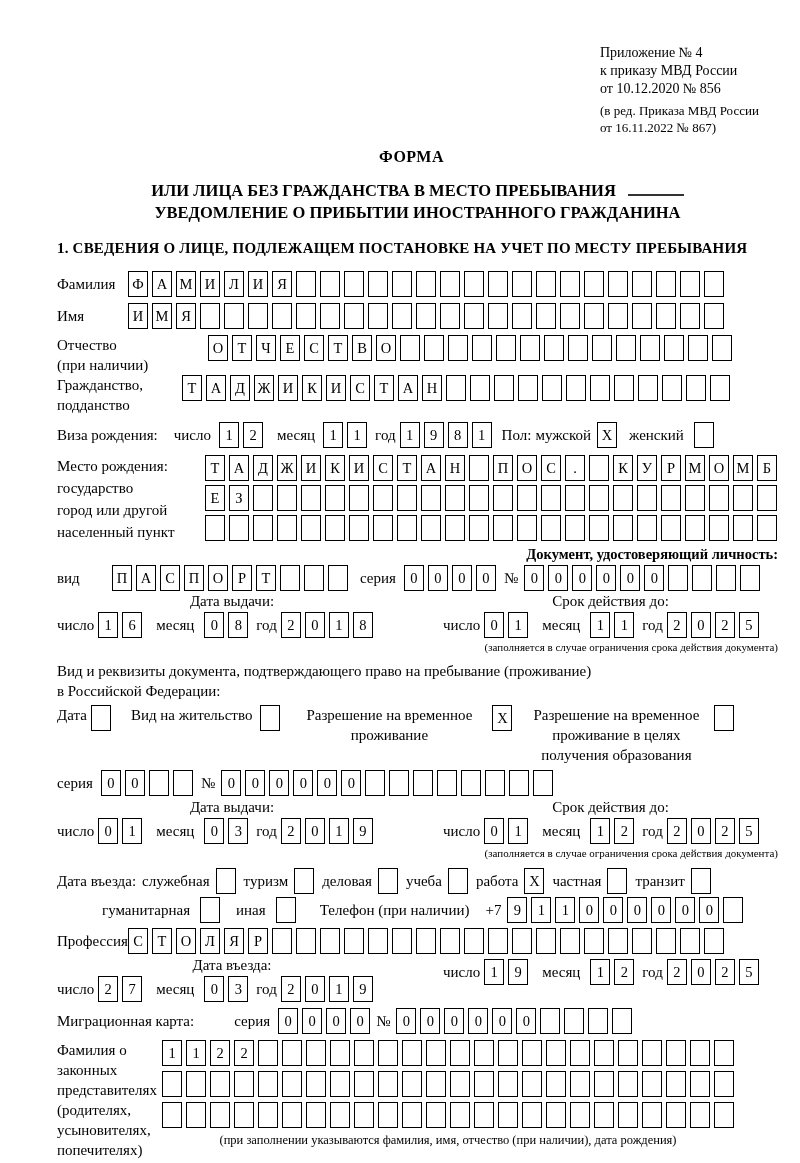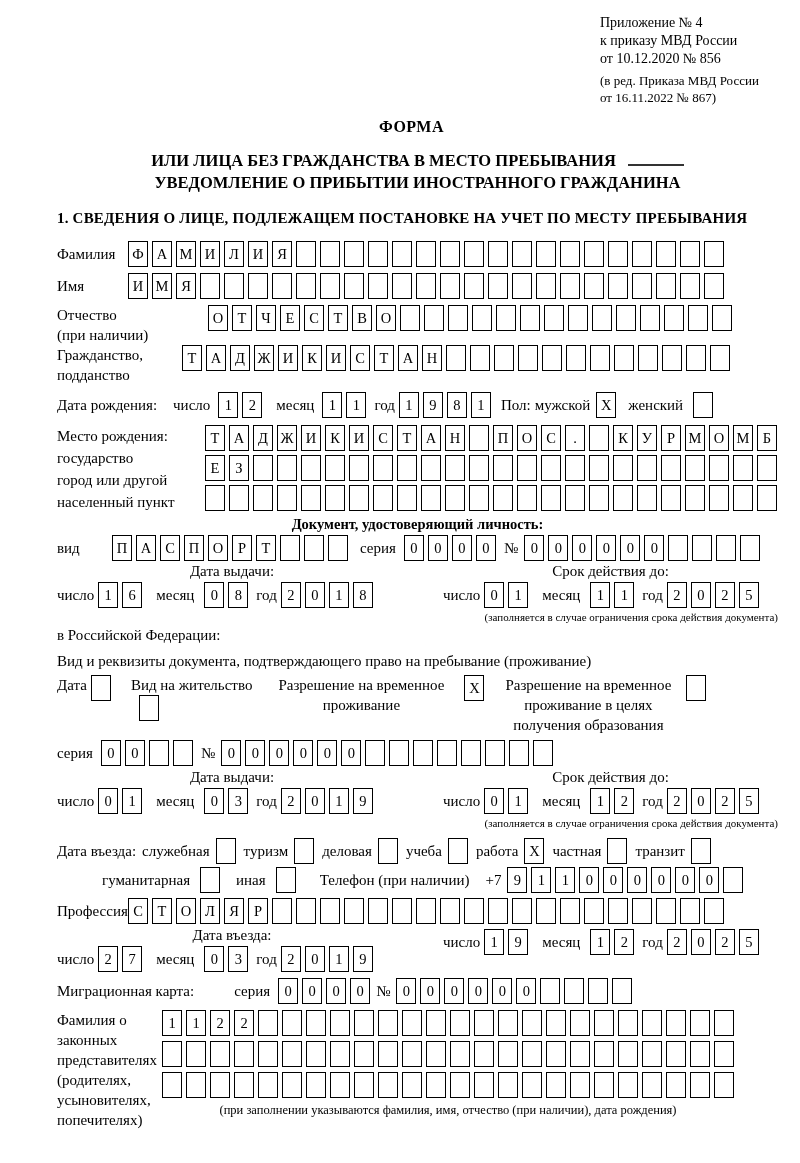--- a/index.html
+++ b/index.html
@@ -2,21 +2,21 @@
 <html lang="ru"><head>
 <meta charset="utf-8">
 <style>
   * { margin:0; padding:0; box-sizing:border-box; }
   html,body { background:#ffffff; }
   body {
     width:800px; height:1163px; overflow:hidden;
     font-family:"Liberation Serif", "DejaVu Serif", serif;
     color:#000;
   }
-  .content { padding:14px 22px 0 57px; }
+  .content { padding:44px 22px 0 57px; }
 
   .appendix { width:178px; margin-left:auto; font-size:14px; line-height:18px; }
   .appendix .small { font-size:13px; line-height:17px; margin-top:4px; }
 
   .forma { text-align:center; font-weight:bold; font-size:16px; margin-top:12px; padding-right:12px; letter-spacing:0.5px; }
 
   .title { text-align:center; font-weight:bold; font-size:16.5px; line-height:22px; margin-top:14px; }
   .blank-line { display:inline-block; width:56px; border-bottom:2px solid #333; height:13px; margin-left:12px; }
 
   .section-heading { font-weight:bold; font-size:15px; margin-top:16px; letter-spacing:0.2px; }
@@ -31,26 +31,26 @@
   .cell {
     flex:0 0 auto; width:20px; height:26px; border:1.7px solid #000;
     display:flex; align-items:center; justify-content:center;
     font-size:14.5px; background:#fff;
   }
 
   .w71{width:71px;} .w105{width:105px;} .w125{width:125px;} .w148{width:148px;}
   .w151{width:151px;} .w55{width:55px;} .w180{width:180px;} .w190{width:190px;}
   .ml4{margin-left:4px;} .ml6{margin-left:6px;} .ml8{margin-left:8px;}
   .ml10{margin-left:10px;} .ml12{margin-left:12px;} .ml14{margin-left:14px;}
-  .ml16{margin-left:16px;} .ml20{margin-left:20px;flex-direction:column;} .ml24{margin-left:24px;}
+  .ml16{margin-left:16px;} .ml20{margin-left:20px;} .ml24{margin-left:24px;}
   .ml40{margin-left:40px;} .ml45{margin-left:45px;}
   .mt2{margin-top:2px;} .mt3{margin-top:3px;} .mt4{margin-top:4px;}
   .mt5{margin-top:5px;} .mt6{margin-top:6px;} .mt7{margin-top:7px;} .mt14{margin-top:14px;}
 
-  .doc-heading { text-align:center; font-weight:bold; font-size:14.5px; margin-top:3px; }
+  .doc-heading { text-align:right; font-weight:bold; font-size:14.5px; margin-top:3px; }
 
   .dates { display:flex; }
   .dcol-left { width:350px; flex:0 0 auto; }
   .dcol-right { flex:1; padding-left:36px; }
   .dhead { text-align:center; font-size:15px; line-height:17px; }
   .dline { display:flex; align-items:center; margin-top:2px; }
   .dnote { font-size:11px; line-height:15px; margin-top:2px; text-align:right; }
 
   .intro { font-size:15px; line-height:20px; }
 
@@ -204,21 +204,21 @@
         <span class="cell"></span>
         <span class="cell"></span>
         <span class="cell"></span>
         <span class="cell"></span>
         <span class="cell"></span>
         <span class="cell"></span>
       </div>
   </div>
 
   <div class="frow mt7 ai-c">
-    <span class="label">Дата рождения:</span>
+    <span class="label">Виза рождения:</span>
     <span class="label ml16">число</span>
     <div class="cells ml8">
         <span class="cell">1</span>
         <span class="cell">2</span>
       </div>
     <span class="label ml14">месяц</span>
     <div class="cells ml8">
         <span class="cell">1</span>
         <span class="cell">1</span>
       </div>
@@ -408,22 +408,22 @@
             <span class="cell">2</span>
             <span class="cell">0</span>
             <span class="cell">2</span>
             <span class="cell">5</span>
           </div>
       </div>
       <div class="dnote">(заполняется в случае ограничения срока действия документа)</div>
     </div>
   </div>
 
+  <div class="intro mt6">Вид и реквизиты документа, подтверждающего право на пребывание (проживание)</div>
   <div class="intro">в Российской Федерации:</div>
-  <div class="intro mt6">Вид и реквизиты документа, подтверждающего право на пребывание (проживание)</div>
 
   <div class="frow mt4">
     <div class="opt ai-c">
       <span class="label">Дата</span>
       <div class="cells ml4">
           <span class="cell"></span>
         </div>
     </div>
     <div class="opt ai-c ml20">
       <span class="label">Вид на жительство</span>

